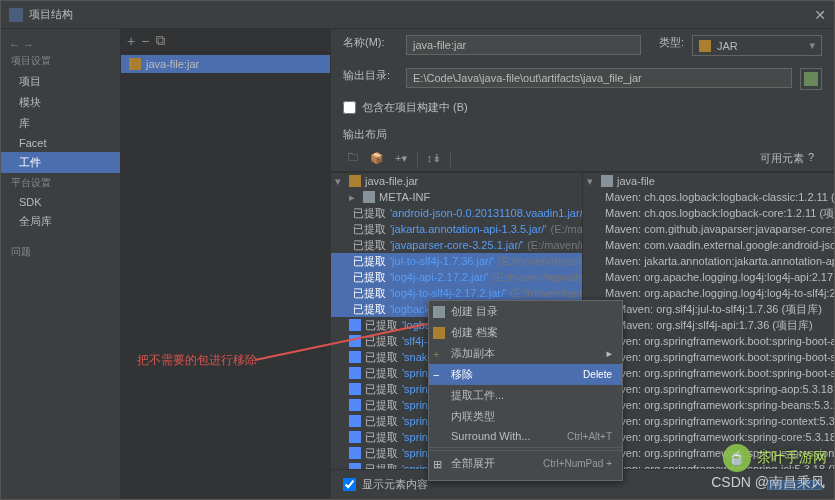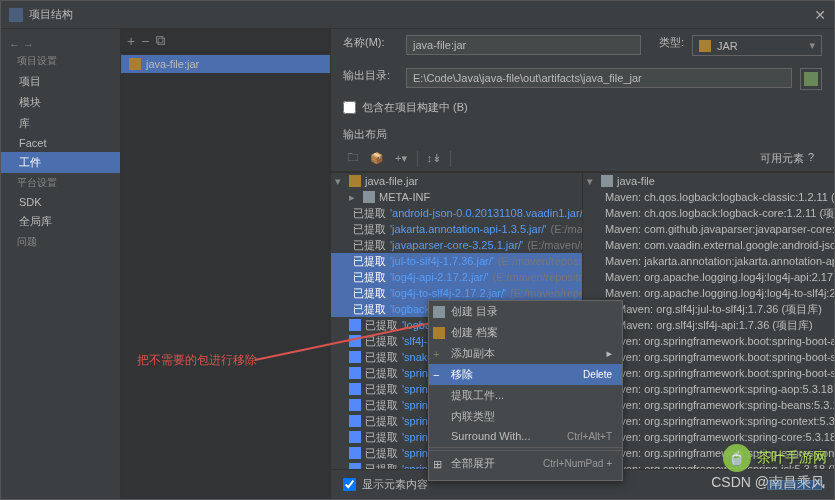--- a/index.html
+++ b/index.html
@@ -3,21 +3,21 @@
 <meta charset="utf-8">
 <style>
 *{box-sizing:border-box;margin:0;padding:0;font-family:"Microsoft YaHei",sans-serif;font-size:11px;color:#bbb}
 body{background:#3c3f41;width:835px;height:500px;overflow:hidden;position:relative}
 .dialog{width:835px;height:500px;background:#3c3f41;border:1px solid #555;display:flex;flex-direction:column}
 .titlebar{height:28px;background:#3c3f41;border-bottom:1px solid #323232;display:flex;align-items:center;padding:0 8px;justify-content:space-between}
 .titlebar .ico{width:14px;height:14px;background:#4a5d7a;margin-right:6px;display:inline-block}
 .titlebar .close{color:#aaa;font-size:14px}
 .body{flex:1;display:flex;overflow:hidden}
 .sidebar{width:120px;background:#3c3f41;border-right:1px solid #323232;padding:6px 0}
-.sidebar .hdr{color:#888;padding:3px 16px;font-size:10px}
+.sidebar .hdr{color:#888;padding:3px 10px;font-size:10px}
 .sidebar .item{padding:3px 18px;cursor:pointer}
 .sidebar .item.sel{background:#4b6eaf;color:#fff}
 .midcol{width:210px;background:#313335;border-right:1px solid #323232;display:flex;flex-direction:column}
 .mid-toolbar{height:24px;display:flex;align-items:center;gap:6px;padding:0 6px;border-bottom:1px solid #2b2b2b}
 .mid-toolbar span{color:#888;font-size:14px}
 .mid-list{flex:1;padding:2px 0}
 .mid-item{padding:3px 8px;display:flex;align-items:center;gap:5px}
 .mid-item.sel{background:#4b6eaf;color:#fff}
 .jar-ico{width:12px;height:12px;background:#a9802f;display:inline-block}
 .rightpane{flex:1;display:flex;flex-direction:column;background:#3c3f41;overflow:hidden}
@@ -84,21 +84,21 @@
       <div style="padding:2px 8px"><span style="color:#888">←</span> <span style="color:#888">→</span></div>
       <div class="hdr">项目设置</div>
       <div class="item">项目</div>
       <div class="item">模块</div>
       <div class="item">库</div>
       <div class="item">Facet</div>
       <div class="item sel">工件</div>
       <div class="hdr">平台设置</div>
       <div class="item">SDK</div>
       <div class="item">全局库</div>
-      <div class="hdr" style="margin-top:0">问题</div>
+      <div class="hdr" style="margin-top:10px">问题</div>
     </div>
 
     <div class="midcol">
       <div class="mid-toolbar">
         <span>+</span>
         <span>−</span>
         <span>⧉</span>
       </div>
       <div class="mid-list">
         <div class="mid-item sel">

